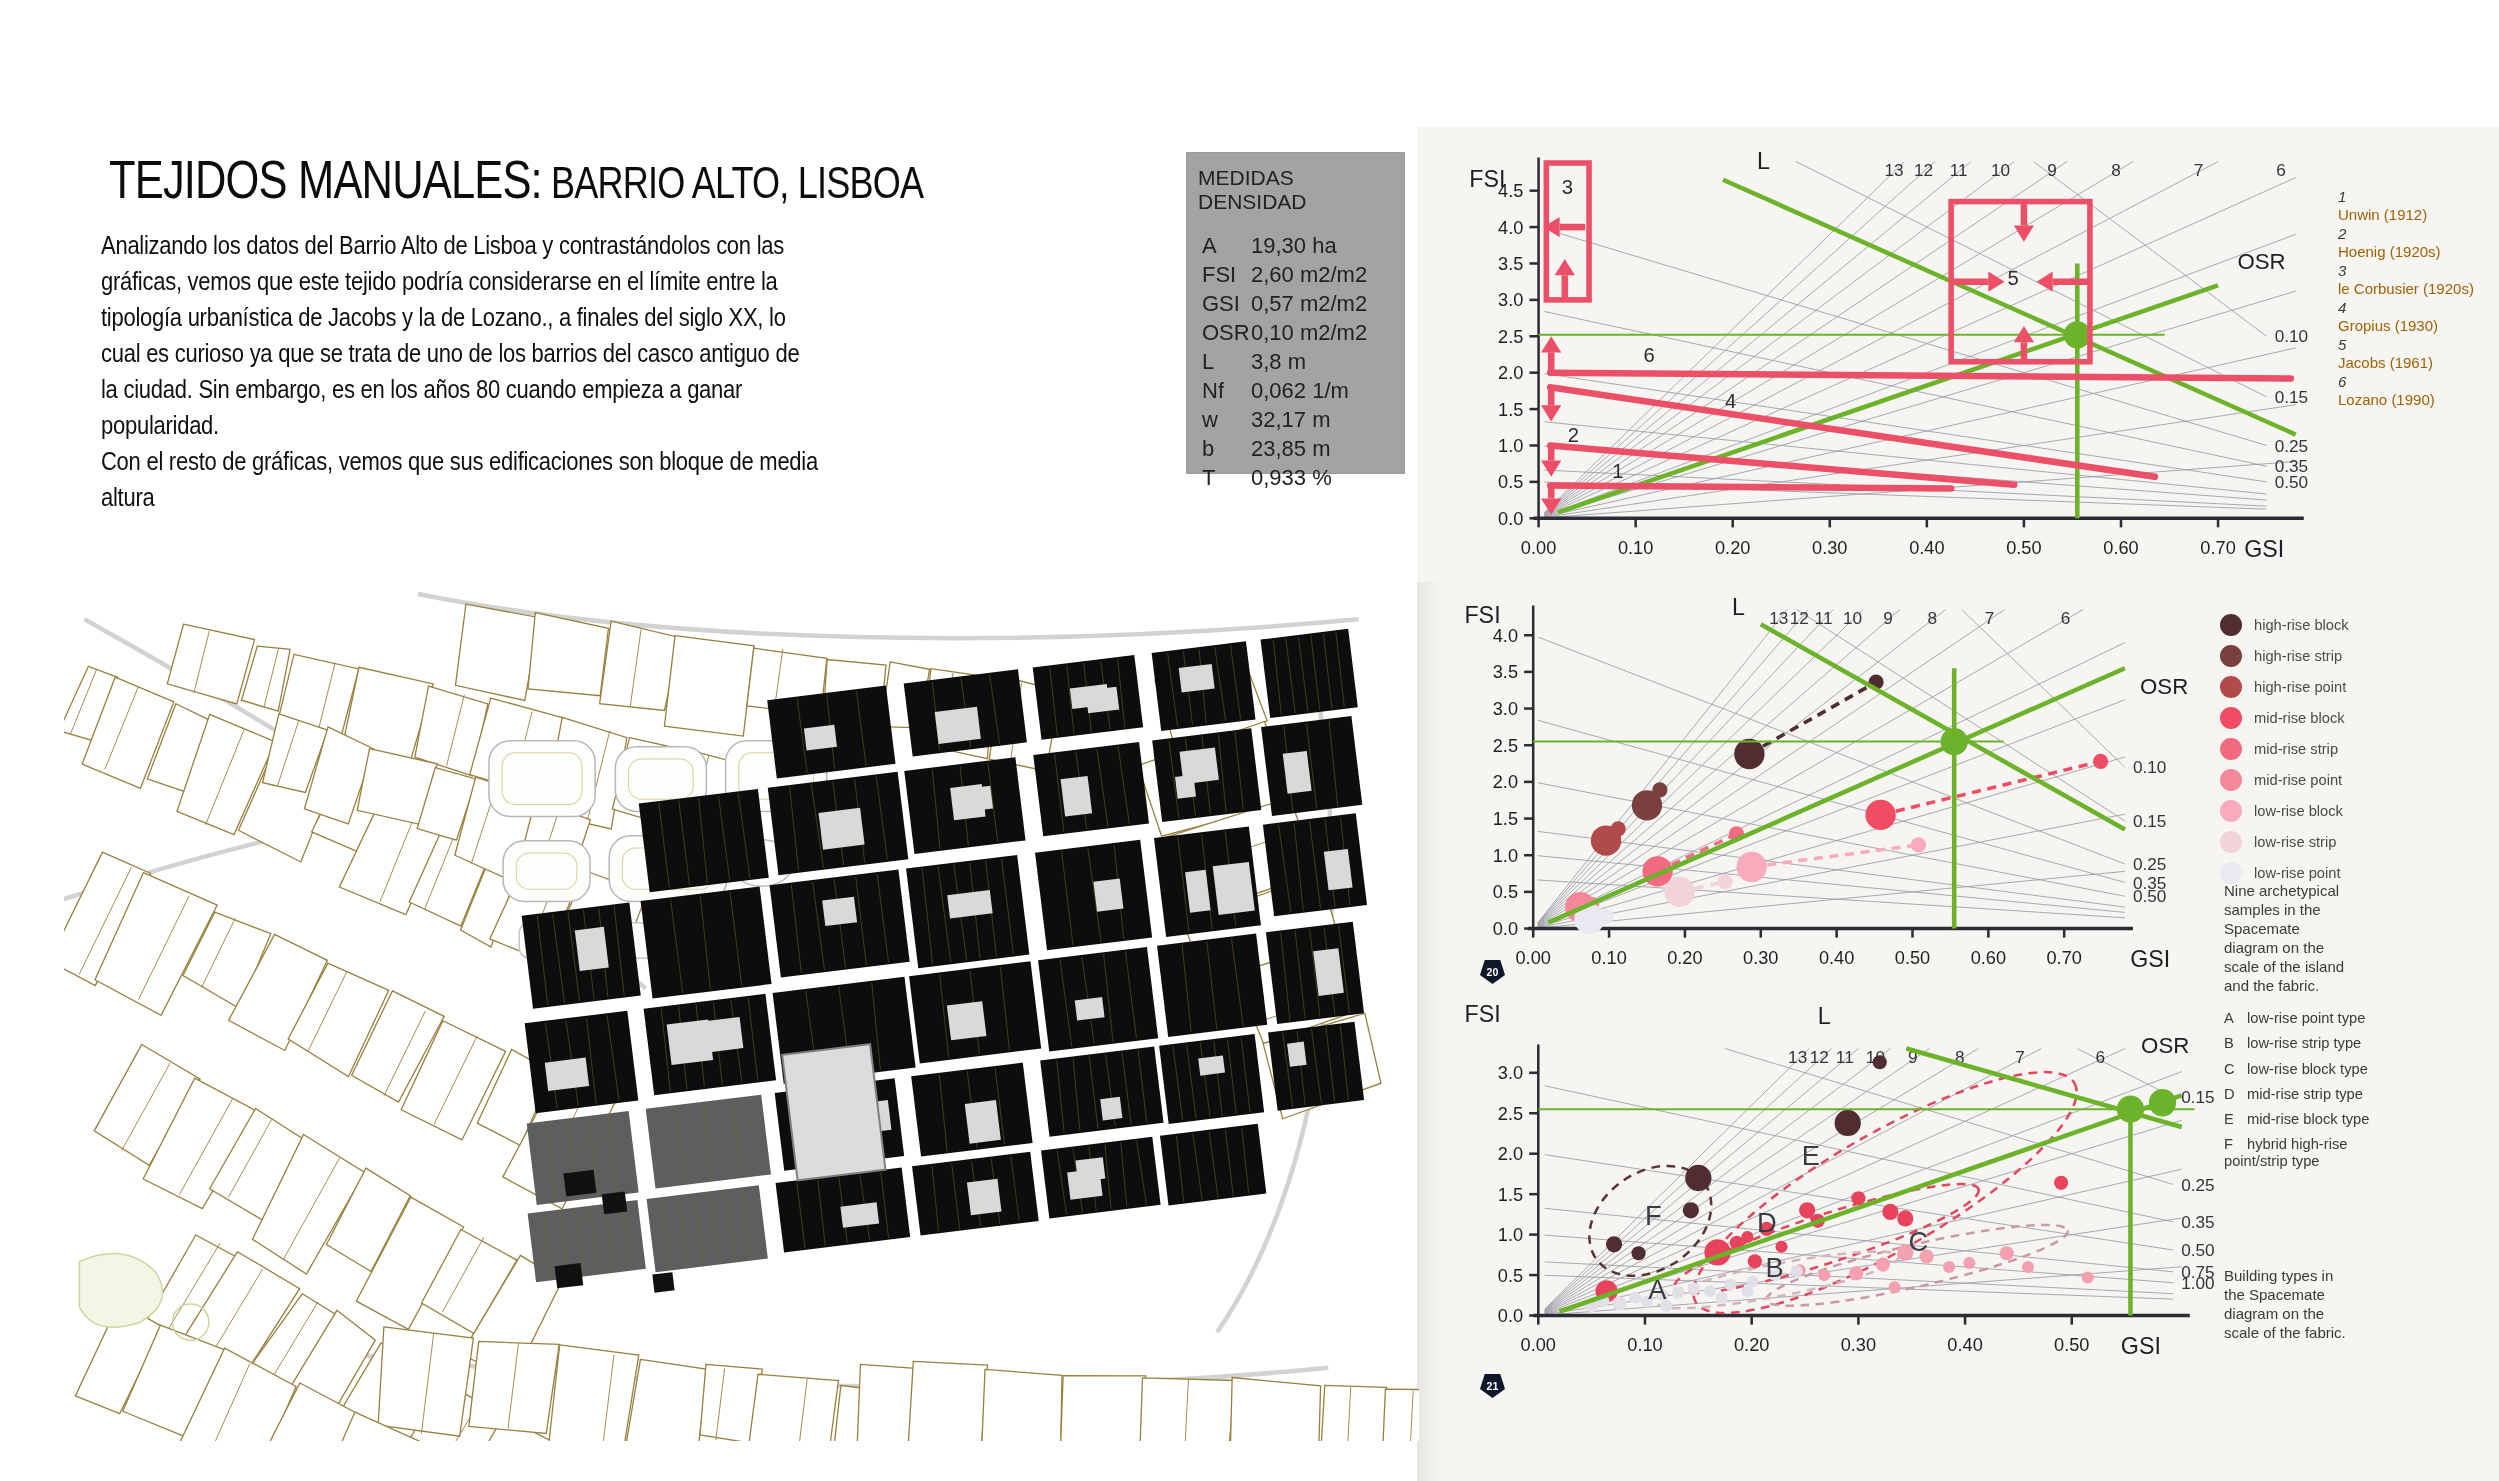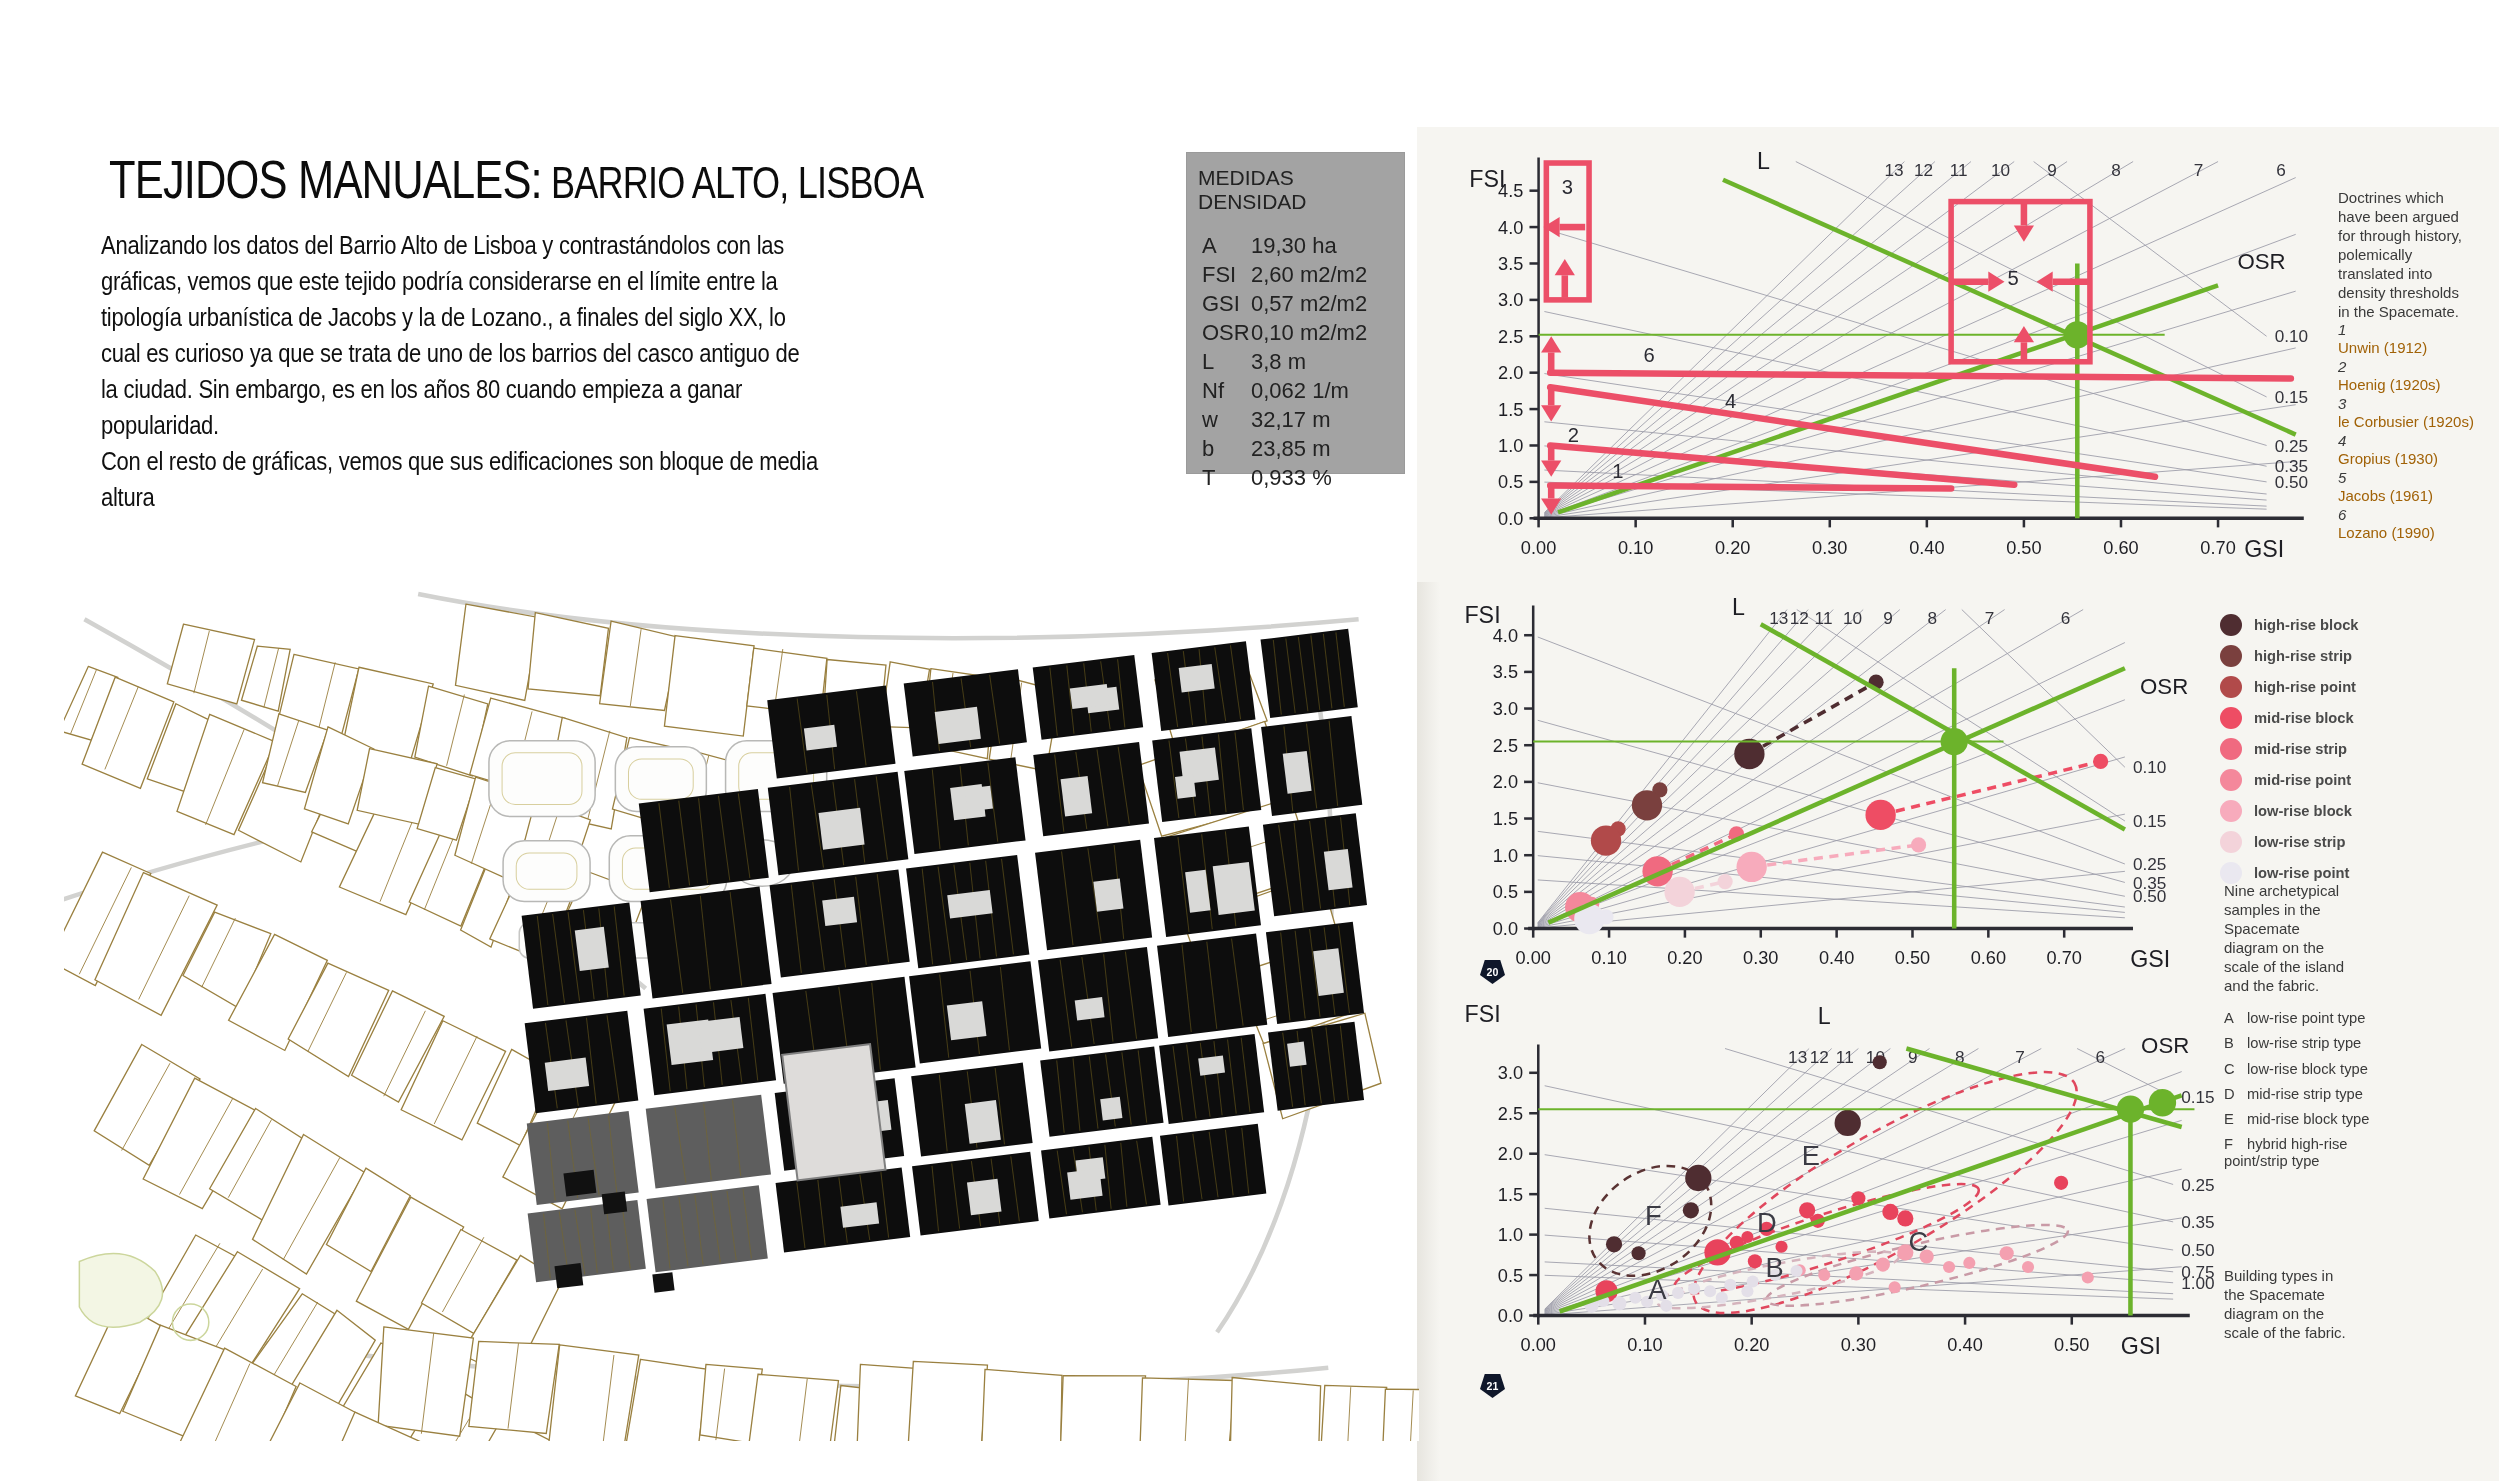--- a/index.html
+++ b/index.html
@@ -25,21 +25,21 @@
   .chartbox{overflow:visible;}
   svg text{font-family:"Liberation Sans","DejaVu Sans",sans-serif;}
   
   .smalltext{font-size:15px;line-height:19px;color:#3a3a3a;white-space:pre-line;}
   #doctrines{left:2338px;top:188px;width:157px;}
   #doctrines .d-num{font-style:italic;font-size:15px;line-height:18px;color:#3a3a3a;}
   #doctrines .d-name{font-size:15px;line-height:18px;color:#a16207;margin-bottom:1px;}
   #legend2{left:2220px;top:609px;width:167px;}
   #legend2 .lrow{display:flex;align-items:center;height:31px;}
   #legend2 .sw{width:22px;height:22px;border-radius:50%;margin-right:12px;flex:0 0 auto;}
-  #legend2 .lab{font-size:14.7px;color:#4a4a4a;font-weight:bold;}
+  #legend2 .lab{font-size:14.7px;color:#4a4a4a;}
   #caption-mid{left:2224px;top:881px;width:152px;}
   #typelegend{left:2224px;top:1010px;width:202px;}
   #typelegend .trow{font-size:14.7px;line-height:16.7px;color:#3a3a3a;margin-bottom:8.6px;white-space:pre-line;}
   #typelegend .tl{display:inline-block;min-width:23px;}
   #caption-bot{left:2224px;top:1266px;width:152px;}
   
   .pent{width:25px;height:24px;background:#0f172a;color:#fff;display:flex;align-items:center;justify-content:center;
         font-size:10.6px;font-weight:bold;
         clip-path:polygon(50% 100%,0 62%,19% 0,81% 0,100% 62%);}
   #pent20{left:1480px;top:960px;}
@@ -843,27 +843,20 @@
       <text x="431" y="440.79999999999995" font-size="54" fill="#3b3b44">F</text>
       <line x1="220" y1="212" x2="1517.65" y2="212" stroke="#6cb32b" stroke-width="4"></line>
       <line x1="1391.0500000000002" y1="620" x2="1391.0500000000002" y2="212" stroke="#6cb32b" stroke-width="9"></line>
       <line x1="262.2" y1="612" x2="1492.33" y2="184.79999999999995" stroke="#6cb32b" stroke-width="9"></line>
       <line x1="947.9499999999999" y1="92" x2="1492.33" y2="247.2" stroke="#6cb32b" stroke-width="9"></line>
       <circle cx="1391.0500000000002" cy="212" r="27" fill="#6cb32b"></circle>
       <circle cx="1454.35" cy="199.20000000000005" r="27" fill="#6cb32b"></circle>
     </svg></div>
 
 <div class="abs" id="doctrines">
-  <div class="smalltext">Doctrines which
-have been argued
-for through history,
-polemically
-translated into
-density thresholds
-in the Spacemate.</div>
   <div id="doctrine-items">
       <div class="d-num">1</div>
       <div class="d-name">Unwin (1912)</div>
       <div class="d-num">2</div>
       <div class="d-name">Hoenig (1920s)</div>
       <div class="d-num">3</div>
       <div class="d-name">le Corbusier (1920s)</div>
       <div class="d-num">4</div>
       <div class="d-name">Gropius (1930)</div>
       <div class="d-num">5</div>

